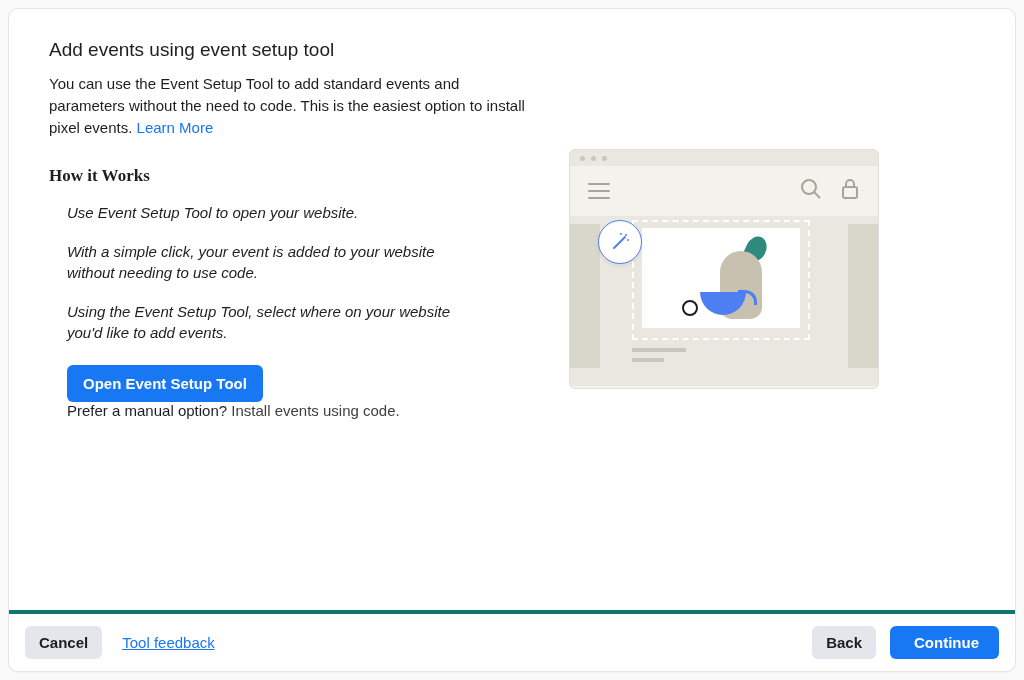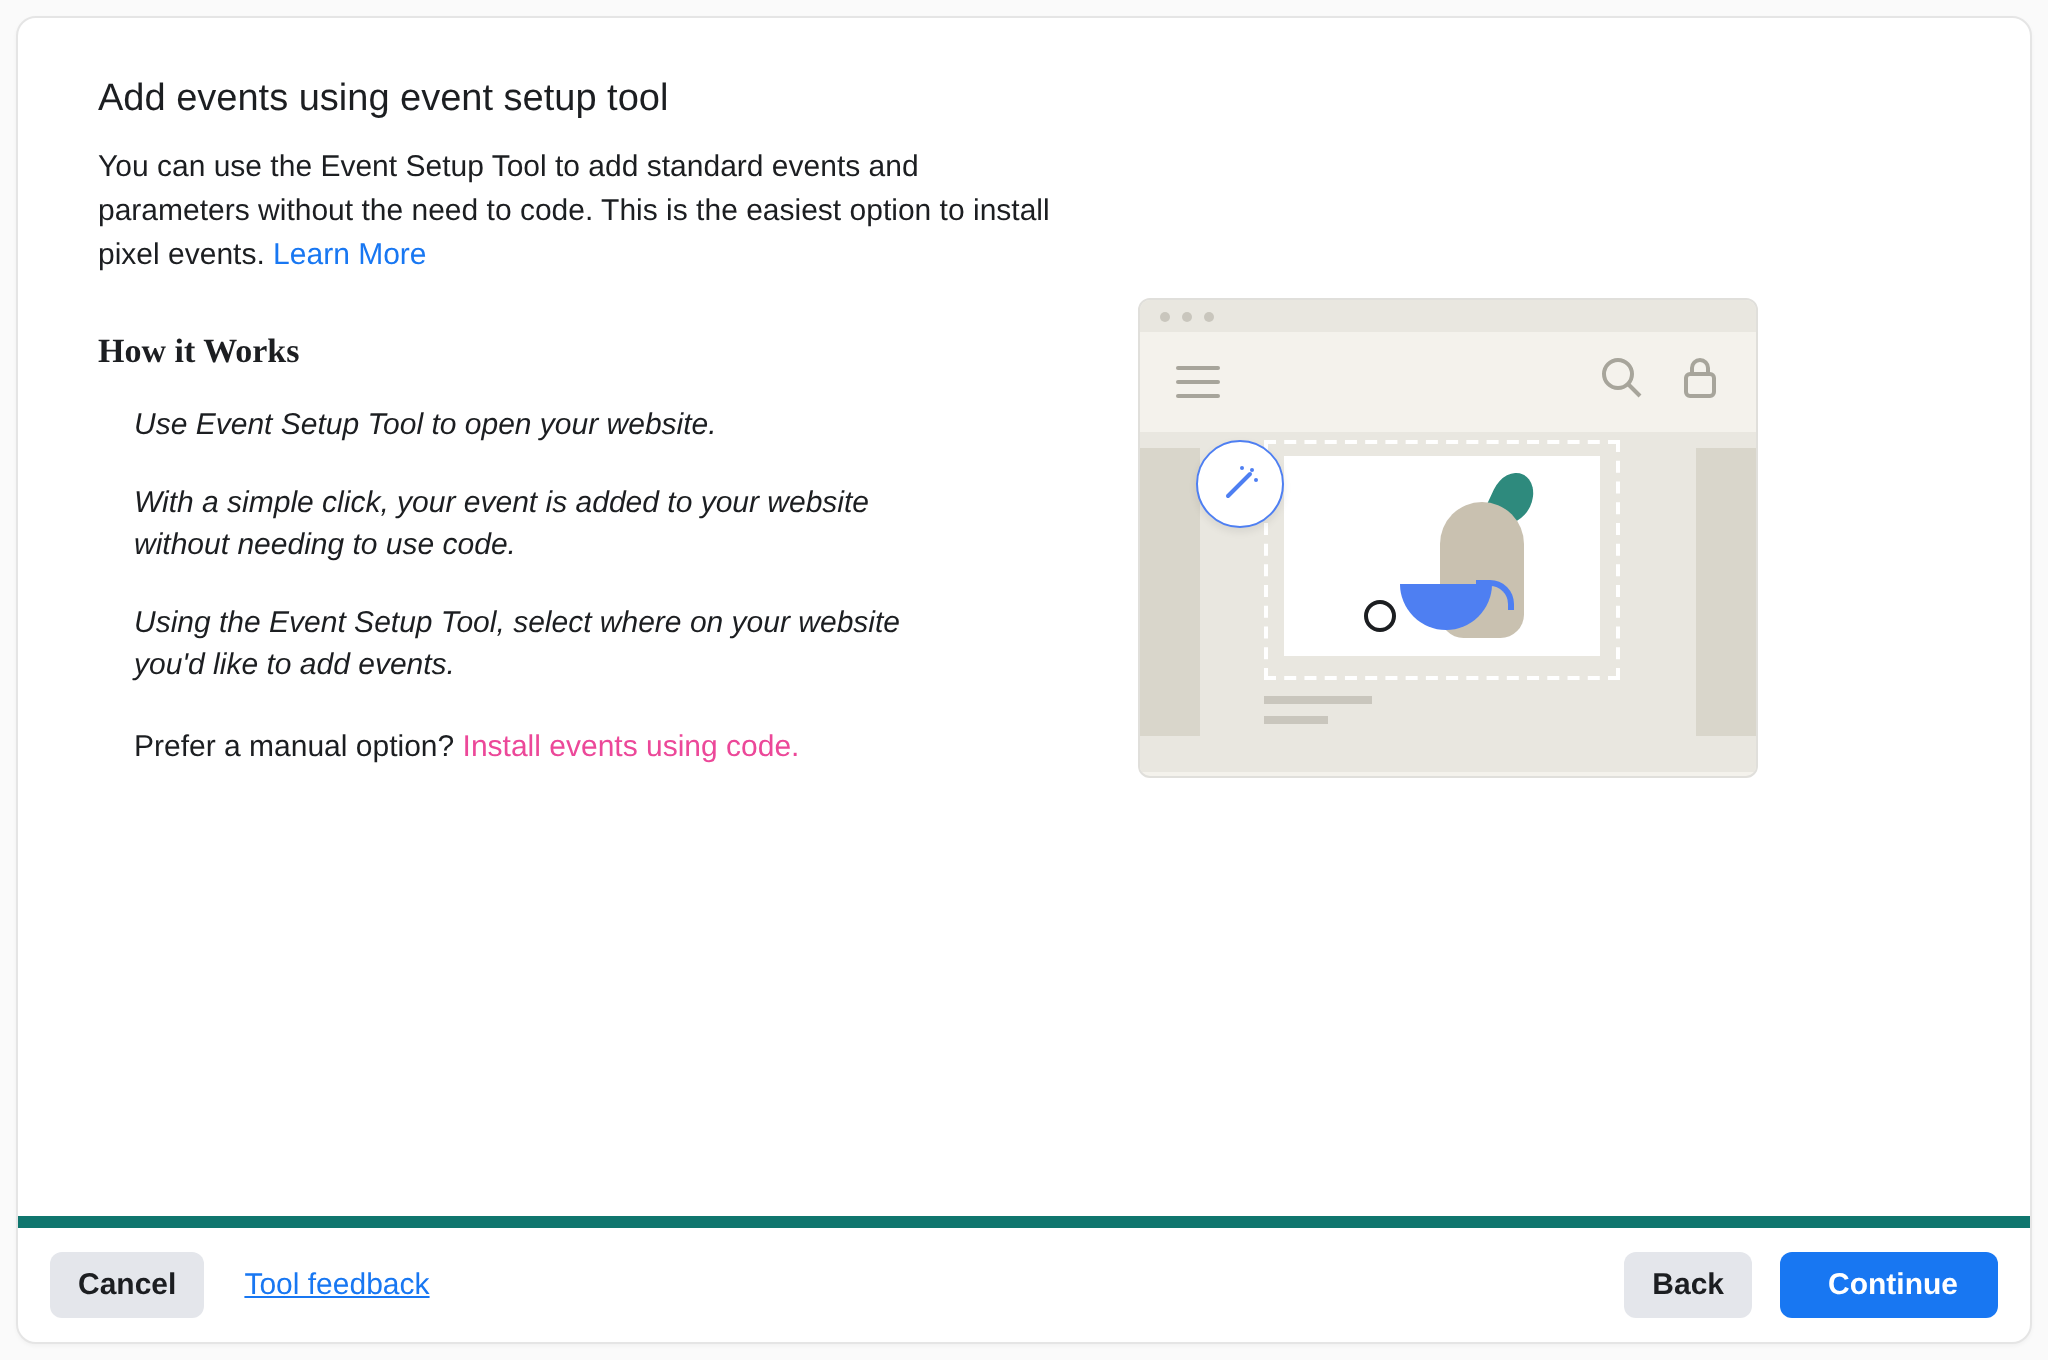--- a/index.html
+++ b/index.html
@@ -73,25 +73,25 @@
     display:flex; gap:12px; align-items:flex-start;
     background:#e7f3ff;
     border-radius:6px;
     padding:14px 16px;
     max-width:370px;
   }
   .notice svg { flex:0 0 auto; }
   .notice-text { font-size:15px; line-height:1.4; color:#1c1e21; }
 
   .manual { font-size:15px; }
-  .manual a { color:#ec4899; text-decoration:none; cursor:pointer; }
+  .manual a { color:#404040; text-decoration:none; cursor:pointer; }
 
   .footer {
     flex:0 0 auto;
-    border-top:6px solid #0f766e;
+    border-top:4px solid #0f766e;
     padding:12px 16px;
     display:flex; align-items:center;
   }
   .footer .left-actions { display:flex; align-items:center; gap:20px; }
   .footer .spacer { flex:1 1 auto; }
   .footer .right-actions { display:flex; align-items:center; gap:14px; }
   .feedback-link { color:#1877f2; text-decoration:underline; font-size:15px; cursor:pointer; }
 
   
   .illus {
@@ -184,20 +184,21 @@
 
       <h2 class="subtitle">How it Works</h2>
 
       <ul class="steps">
         <li>Use Event Setup Tool to open your website.</li>
         <li>With a simple click, your event is added to your website without needing to use code.</li>
         <li>Using the Event Setup Tool, select where on your website you'd like to add events.</li>
       </ul>
 
       <div style="margin-left:18px">
+        <button class="btn btn-primary">Open Event Setup Tool</button>
 
 
         <div class="manual">
           <span>Prefer a manual option? </span><a>Install events using code.</a>
         </div>
       </div>
     </div>
 
     <div class="right">
       <div class="illus">

